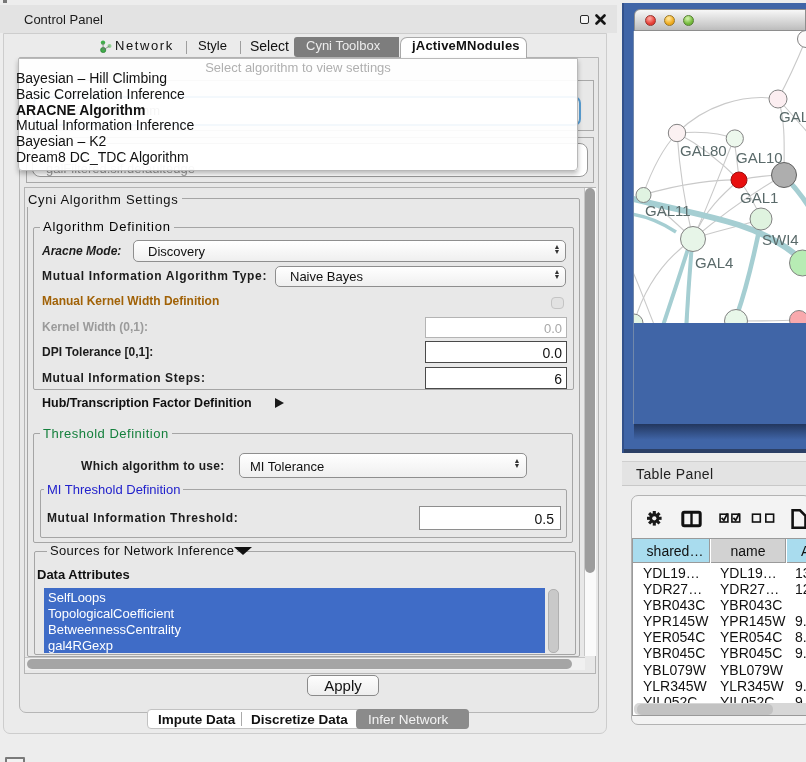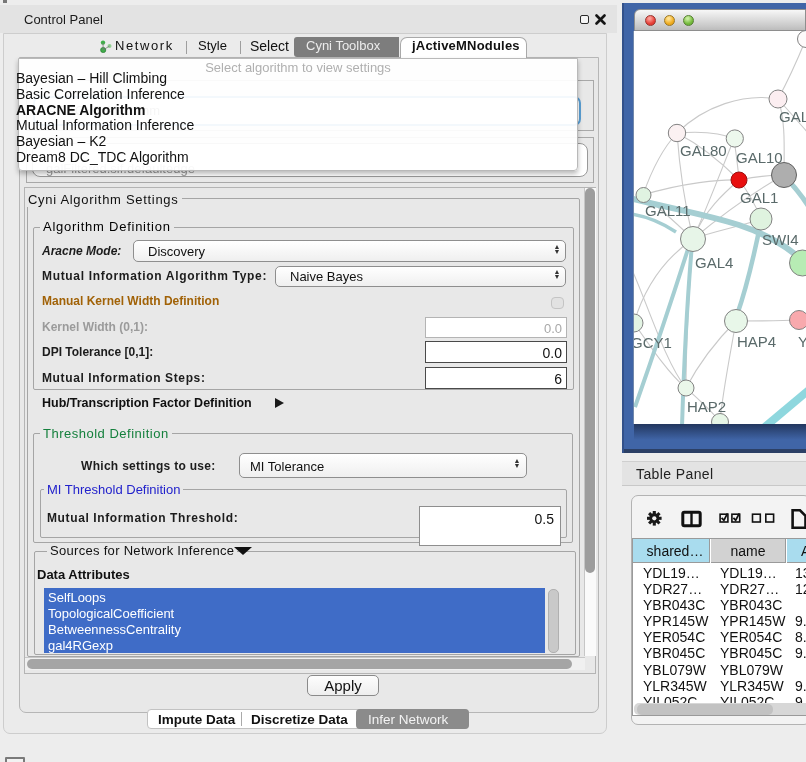--- a/index.html
+++ b/index.html
@@ -101,29 +101,29 @@
 
 <div class="lbl abs" style="left:42px;top:371px;letter-spacing:0.62px;">Mutual Information Steps:</div>
 <div class="field" style="left:425px;top:367px;width:142px;height:22px;border:1px solid #4a4a4a;font-size:14px;color:#111;text-align:right;padding:3px 4px 0 0;">6</div>
 
 <div class="abs" style="left:42px;top:396px;font-size:12.5px;font-weight:bold;color:#111;">Hub/Transcription Factor Definition</div>
 <div class="abs" style="left:275px;top:398px;width:0;height:0;border-left:9px solid #1a1a1a;border-top:5.5px solid transparent;border-bottom:5.5px solid transparent;"></div>
 
 <div class="gbox" style="left:33px;top:433px;width:540px;height:110px;"></div>
 <div class="gtitle" style="left:40px;top:426px;letter-spacing:0.5px;color:#15803d;">Threshold Definition</div>
 
-<div class="lbl abs" style="left:81px;top:459px;letter-spacing:0.3px;">Which settings to use:</div>
+<div class="lbl abs" style="left:81px;top:459px;letter-spacing:0.3px;">Which algorithm to use:</div>
 <div class="combo abs" style="left:239px;top:453px;width:288px;height:25px;background:linear-gradient(#fff,#efefef);"></div>
 <div class="abs" style="left:250px;top:459px;font-size:13px;color:#111;">MI Tolerance</div>
 <div class="arrows" style="left:513px;top:459px;">▲<br>▼</div>
 
 <div class="gbox" style="left:40px;top:489px;width:527px;height:49px;"></div>
 <div class="gtitle" style="left:44px;top:482px;color:#2222cc;">MI Threshold Definition</div>
 <div class="lbl abs" style="left:47px;top:511px;letter-spacing:0.62px;">Mutual Information Threshold:</div>
-<div class="field" style="left:419px;top:506px;width:142px;height:40px;border:1px solid #8e8e8e;font-size:14px;color:#111;text-align:right;padding:4px 6px 0 0;">0.5</div>
+<div class="field" style="left:419px;top:506px;width:142px;height:24px;border:1px solid #8e8e8e;font-size:14px;color:#111;text-align:right;padding:4px 6px 0 0;">0.5</div>
 
 <div class="gbox" style="left:34px;top:551px;width:542px;height:104px;"></div>
 <div class="gtitle" style="left:47px;top:543px;letter-spacing:0.3px;color:#111;">Sources for Network Inference</div>
 <div class="abs" style="left:234px;top:547px;width:0;height:0;border-top:8px solid #111;border-left:9px solid transparent;border-right:9px solid transparent;"></div>
 <div class="abs" style="left:37px;top:567px;font-size:13px;font-weight:bold;color:#111;">Data Attributes</div>
 <div class="abs" style="left:44px;top:588px;width:501px;height:65px;background:#3f6cc7;"></div>
 <div class="abs" style="left:48px;top:589.5px;font-size:13px;color:#fff;line-height:16.1px;">SelfLoops<br>TopologicalCoefficient<br>BetweennessCentrality<br>gal4RGexp</div>
 <div class="abs" style="left:548px;top:589px;width:11px;height:64px;background:#c9c9c9;border:1px solid #b0b0b0;border-radius:5px;"></div>
 
 <div class="abs" style="left:270px;top:675px;width:72px;height:21px;background:linear-gradient(#fdfdfd,#eee);border:1px solid #8a8a8a;border-radius:5px;text-align:center;font-size:15px;color:#111;padding-top:1px;margin-left:37px;">Apply</div>
@@ -140,21 +140,21 @@
 <div class="abs" style="left:622px;top:3px;width:184px;height:450px;background:#4065a7;"></div>
 <div class="abs" style="left:622px;top:3px;width:2px;height:450px;background:#33518a;"></div>
 <div class="abs" style="left:624px;top:449px;width:182px;height:4px;background:#2c4066;"></div>
 <div class="abs" style="left:634px;top:424px;width:172px;height:16px;background:linear-gradient(rgba(16,26,50,0.62),rgba(16,26,50,0));"></div>
 
 <div class="abs" style="left:634px;top:9px;width:172px;height:22px;background:linear-gradient(#f7f7f7,#c9c9c9 80%,#bcbcbc);border:1px solid #8e8e8e;border-radius:6px 0 0 0;"></div>
 <div class="abs" style="left:644.5px;top:15px;width:11px;height:11px;border-radius:50%;background:radial-gradient(circle at 40% 28%,#fb9d96 10%,#e8423a 60%,#d23028);border:1px solid #98342e;"></div>
 <div class="abs" style="left:664px;top:15px;width:11px;height:11px;border-radius:50%;background:radial-gradient(circle at 40% 28%,#ffe294 10%,#f0ad22 60%,#dd9a12);border:1px solid #9c7722;"></div>
 <div class="abs" style="left:683px;top:15px;width:11px;height:11px;border-radius:50%;background:radial-gradient(circle at 40% 28%,#c8ec9e 10%,#77bc3f 60%,#5da32f);border:1px solid #567f33;"></div>
 <div class="abs" style="left:633px;top:31px;width:1px;height:393px;background:#7188ab;"></div>
-<div class="abs" style="left:634px;top:31px;width:172px;height:393px;background:#fff;overflow:hidden;">
+<div class="abs" style="left:634px;top:31px;width:172px;height:292px;background:#fff;overflow:hidden;">
 <svg width="172" height="393" viewBox="0 0 172 393" style="position:absolute;left:0;top:0;">
 <g fill="none" stroke="#c9c9c9" stroke-width="1.1">
 <path d="M 59 208 C 50 170 45 130 43 102"></path>
 <path d="M 59 208 C 70 180 90 162 105 149"></path>
 <path d="M 59 208 C 75 172 90 132 100 108"></path>
 <path d="M 59 208 C 42 192 22 174 9 164"></path>
 <path d="M 59 208 C 90 182 125 158 150 144"></path>
 <path d="M 59 208 C 30 228 10 258 0 292"></path>
 <path d="M 59 208 C 55 260 52 320 52 357"></path>
 <path d="M 59 208 C 80 200 105 196 127 188"></path>

